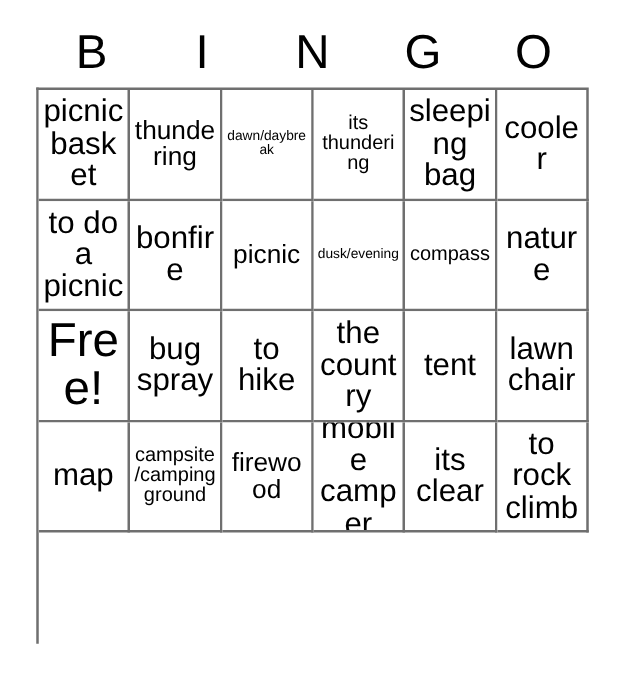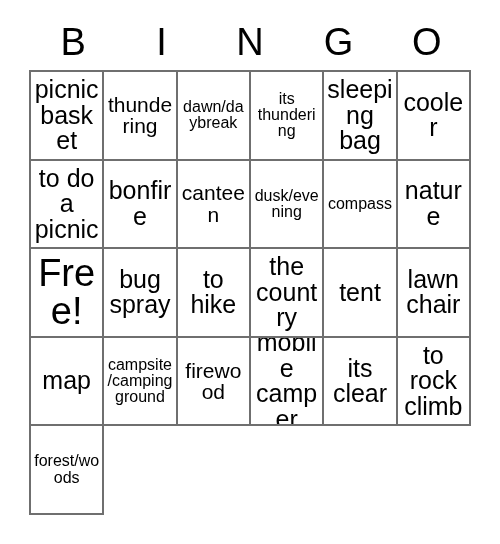--- a/index.html
+++ b/index.html
@@ -76,21 +76,21 @@
     line-height: 1.02;
     word-wrap: break-word;
   }
 
   
   .fs-xl  { font-size: 25px; }
   .fs-lg  { font-size: 38px; }
   .fs-md  { font-size: 25px; }
   .fs-sm  { font-size: 21px; }
   .fs-xs  { font-size: 16px; }
-  .fs-xxs { font-size: 16px; }
+  .fs-xxs { font-size: 11px; }
   .fs-tiny{ font-size: 16px; }
 </style>
 </head>
 <body>
 
 <div class="card">
 
   <div class="header-row">
     <div class="header-cell">B</div>
     <div class="header-cell">I</div>
@@ -120,21 +120,21 @@
     <div class="cell">
       <span class="cell-text fs-md">cooler</span>
     </div>
     <div class="cell">
       <span class="cell-text fs-md">to do a picnic</span>
     </div>
     <div class="cell">
       <span class="cell-text fs-md">bonfire</span>
     </div>
     <div class="cell">
-      <span class="cell-text fs-sm">canteen</span>
+      <span class="cell-text fs-sm">picnic</span>
     </div>
     <div class="cell">
       <span class="cell-text fs-xxs">dusk/evening</span>
     </div>
 
     <div class="cell">
       <span class="cell-text fs-xs">compass</span>
     </div>
     <div class="cell">
       <span class="cell-text fs-md">nature</span>
@@ -170,18 +170,15 @@
     </div>
     <div class="cell">
       <span class="cell-text fs-md">mobile camper</span>
     </div>
     <div class="cell">
       <span class="cell-text fs-xl">its clear</span>
     </div>
     <div class="cell">
       <span class="cell-text fs-md">to rock climb</span>
     </div>
-    <div class="cell">
-      <span class="cell-text fs-xxs">forest/woods</span>
-    </div>
 
   </div>
 </div>
 
 </body></html>

